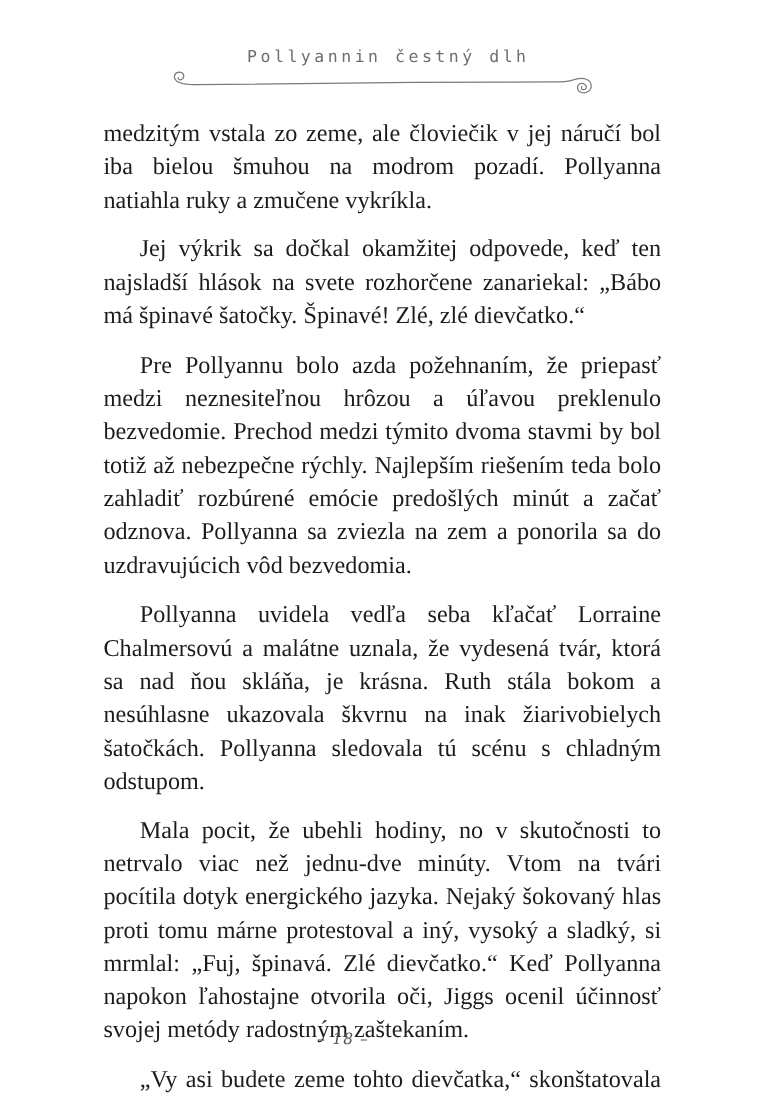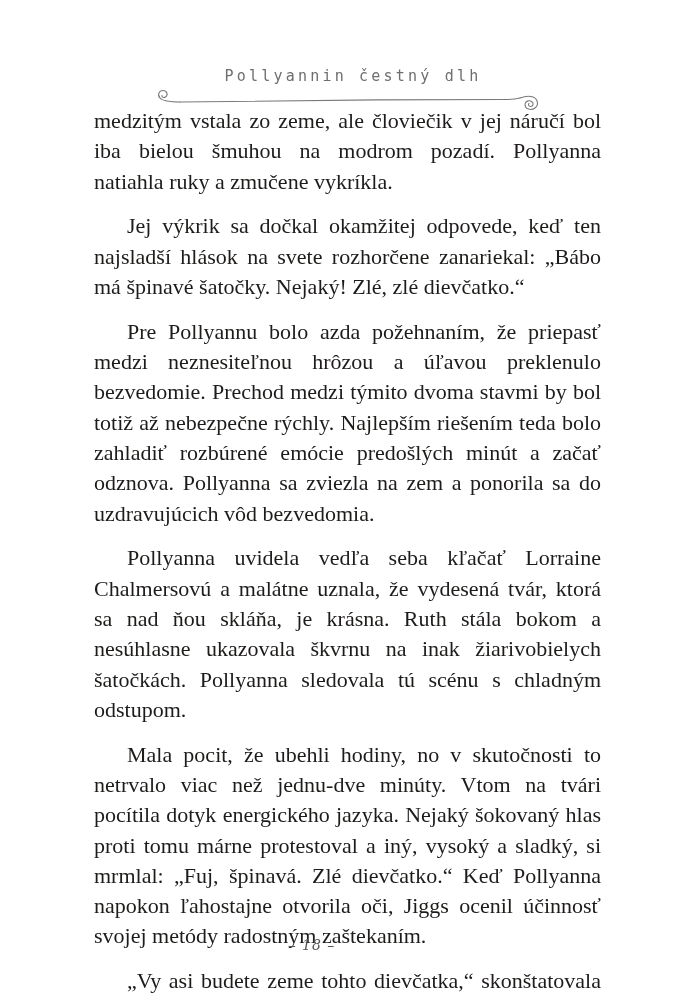--- a/index.html
+++ b/index.html
@@ -13,21 +13,20 @@
       position: relative;
       overflow: hidden;
       color: #1e1c1a;
     }
     .running-header {
       position: absolute;
       left: 150px;
       top: 42px;
       width: 400px;
       height: 50px;
-      margin-top: 25px;
     }
     .running-title {
       position: absolute;
       left: 0;
       right: 0;
       top: 0;
       text-align: center;
       font-family: "DejaVu Sans Mono", monospace;
       font-size: 15px;
       letter-spacing: 3.2px;
@@ -82,20 +81,20 @@
     <path d="M 30 15 C 20 15, 12 13.5, 10 11 C 7 8, 9 3.5, 13 3.5 C 17 3.5, 18.5 8, 15.5 10 C 13.5 11.3, 11.5 10, 12 8.5" fill="none" stroke="#7a7a7a" stroke-width="1.1" stroke-linecap="round"></path>
 
     <path d="M 30 15 C 120 13.5, 250 12.5, 355 12.5 C 362 12.5, 366 12, 370 11" fill="none" stroke="#7a7a7a" stroke-width="1.1" stroke-linecap="round"></path>
 
     <path d="M 370 11 C 374 9.5, 379 8.5, 383 10 C 388 12, 389 18, 385 21 C 381 24, 375 22, 375 17.5 C 375 14, 379 13, 381.5 14.5 C 384 16, 383.5 19.5, 380.5 19.5 C 378.5 19.5, 378 17.5, 379 16.5" fill="none" stroke="#7a7a7a" stroke-width="1.1" stroke-linecap="round"></path>
   </svg>
 </div>
 
 <div class="body-text">
   <p class="first">medzitým vstala zo zeme, ale človiečik v jej náručí bol iba bielou šmuhou na modrom pozadí. Pollyanna natiahla ruky a zmučene vykríkla.</p>
-  <p>Jej výkrik sa dočkal okamžitej odpovede, keď ten najsladší hlások na svete rozhorčene zanariekal: „Bábo má špinavé šatočky. Nejaký! Zlé, zlé dievčatko.“</p>
+  <p>Jej výkrik sa dočkal okamžitej odpovede, keď ten najsladší hlások na svete rozhorčene zanariekal: „Bábo má špinavé šatočky. Špinavé! Zlé, zlé dievčatko.“</p>
   <p>Pre Pollyannu bolo azda požehnaním, že priepasť medzi neznesiteľnou hrôzou a úľavou preklenulo bezvedomie. Prechod medzi týmito dvoma stavmi by bol totiž až nebezpečne rýchly. Najlepším riešením teda bolo zahladiť rozbúrené emócie predošlých minút a začať odznova. Pollyanna sa zviezla na zem a ponorila sa do uzdravujúcich vôd bezvedomia.</p>
   <p>Pollyanna uvidela vedľa seba kľačať Lorraine Chalmersovú a malátne uznala, že vydesená tvár, ktorá sa nad ňou skláňa, je krásna. Ruth stála bokom a nesúhlasne ukazovala škvrnu na inak žiarivobielych šatočkách. Pollyanna sledovala tú scénu s chladným odstupom.</p>
   <p>Mala pocit, že ubehli hodiny, no v skutočnosti to netrvalo viac než jednu-dve minúty. Vtom na tvári pocítila dotyk energického jazyka. Nejaký šokovaný hlas proti tomu márne protestoval a iný, vysoký a sladký, si mrmlal: „Fuj, špinavá. Zlé dievčatko.“ Keď Pollyanna napokon ľahostajne otvorila oči, Jiggs ocenil účinnosť svojej metódy radostným zaštekaním.</p>
   <p>„Vy asi budete zeme tohto dievčatka,“ skonštatovala slečna Chalmersová trochu zadychčane. „Mrzí ma, že ste utrpeli taký šok, ale vôbec sa nezranila.“</p>
 </div>
 
 <div class="folio">– 18 –</div>
 
 </body></html>

